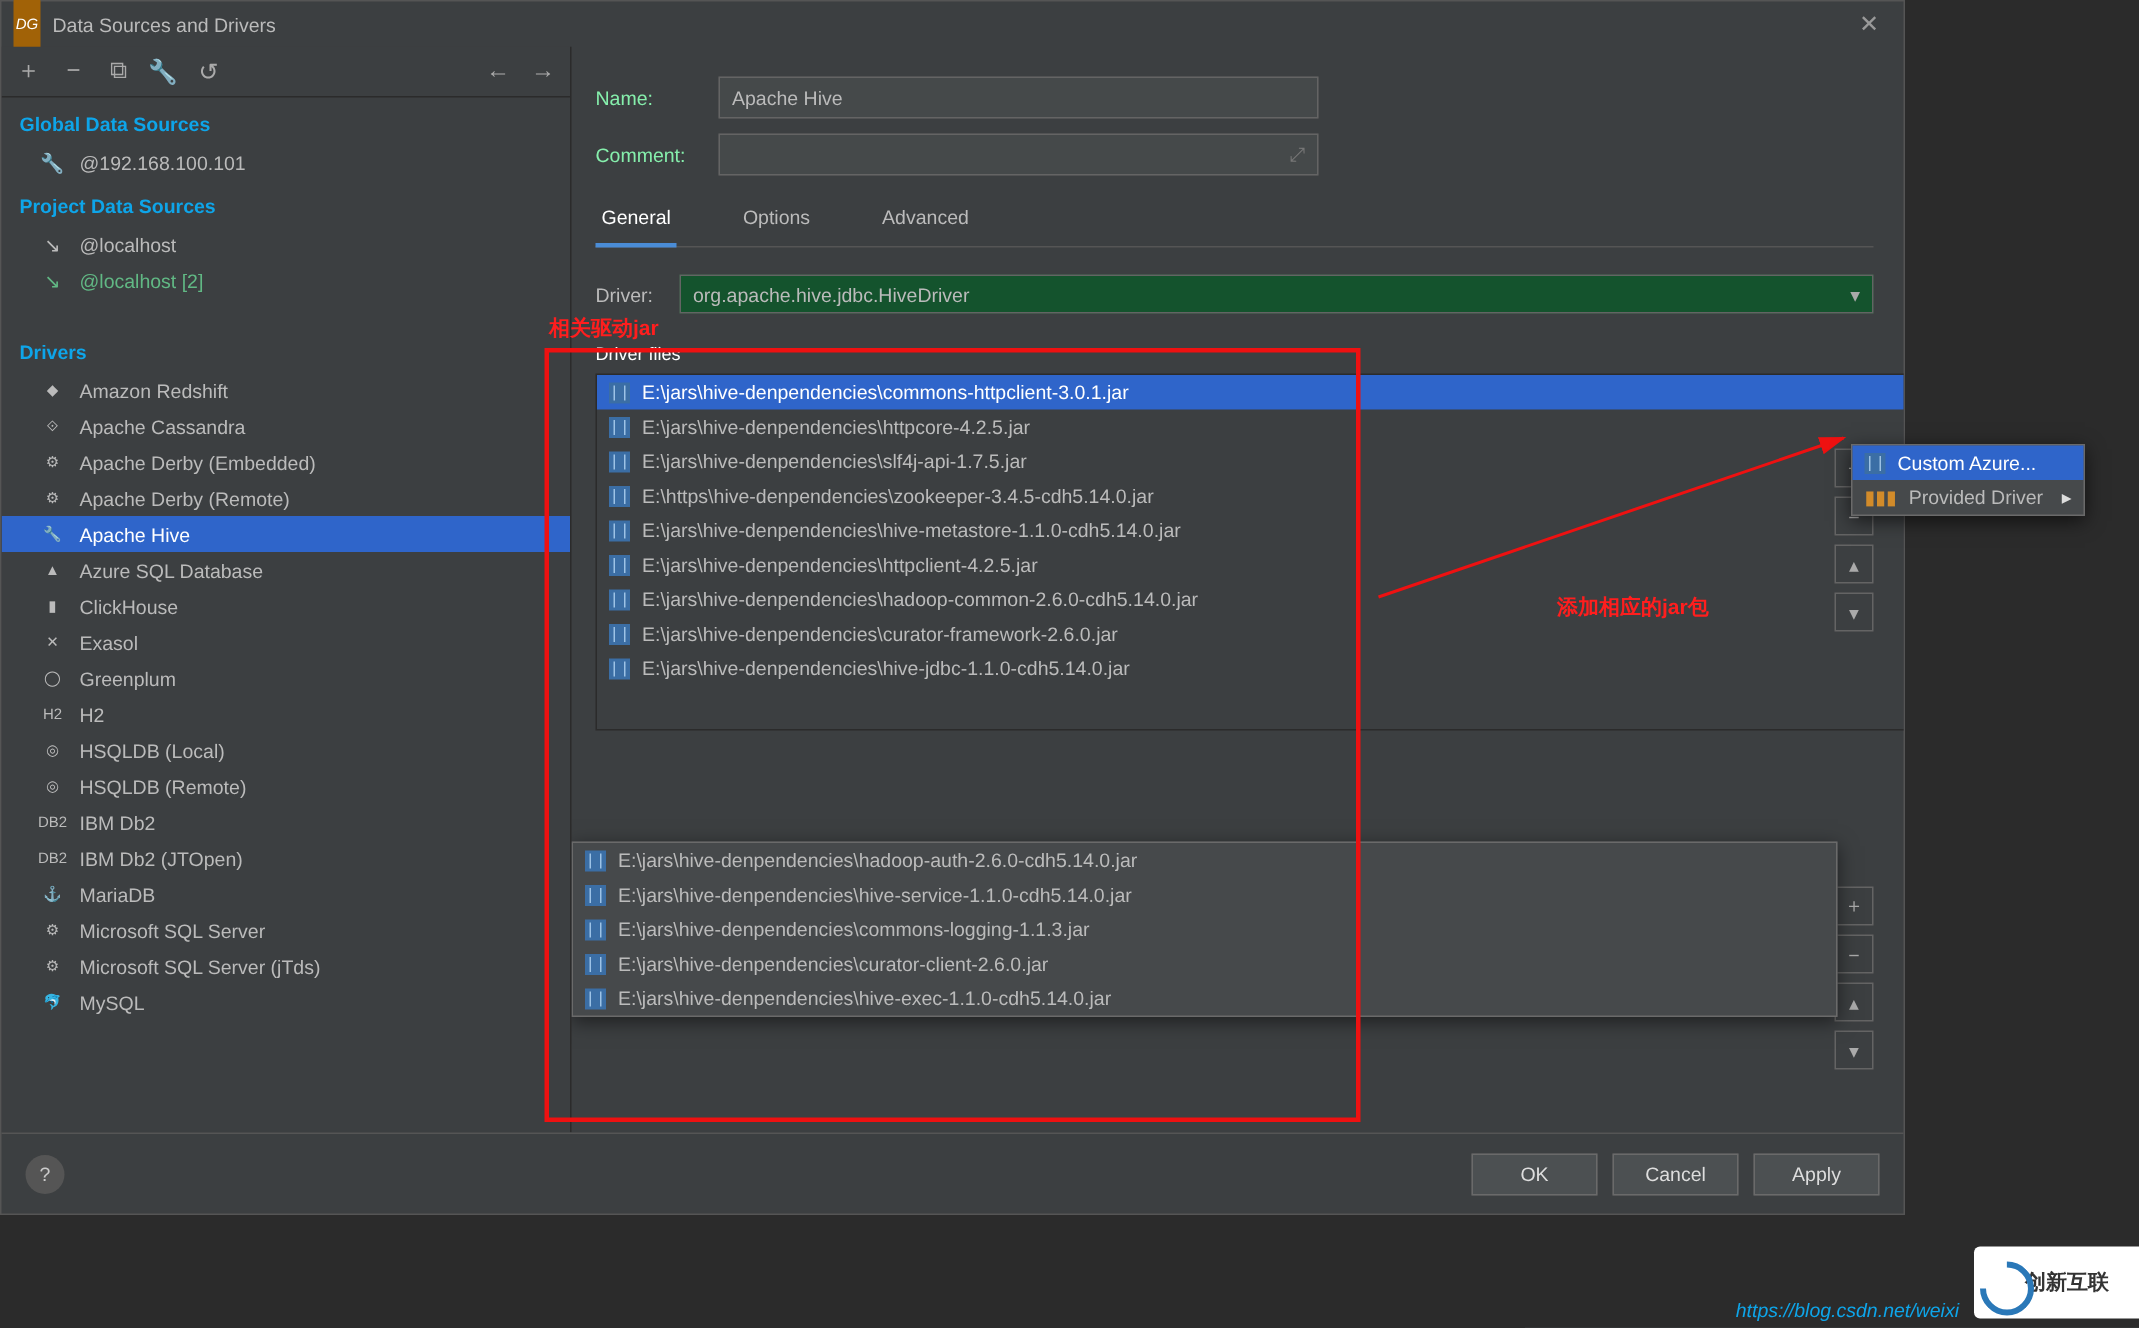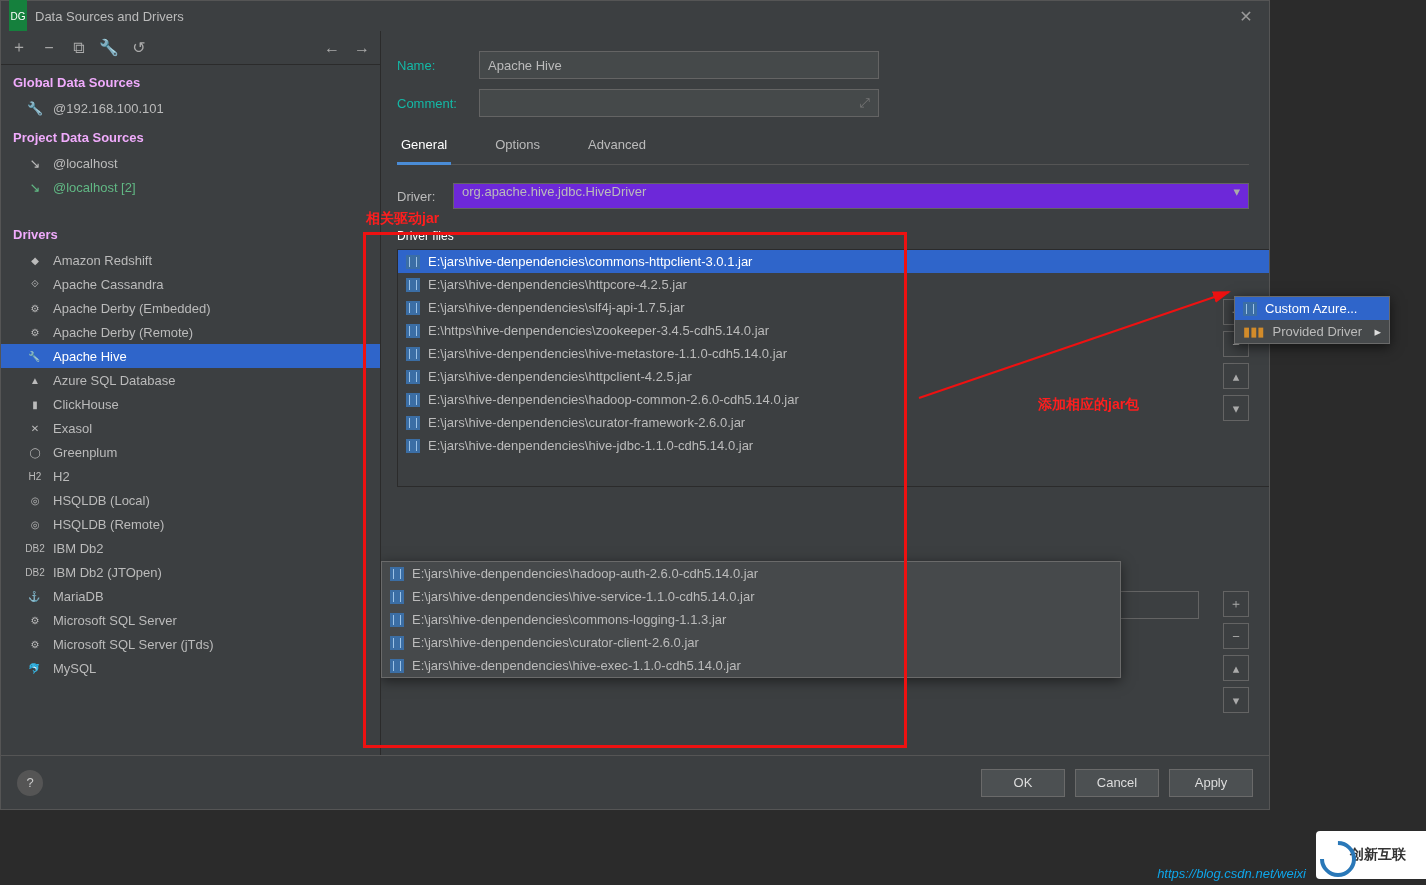--- a/index.html
+++ b/index.html
@@ -1,53 +1,53 @@
 <!DOCTYPE html>
 <html><head>
 <meta charset="utf-8">
 <style>
 * { margin: 0; padding: 0; box-sizing: border-box; font-family: "Segoe UI", Arial, sans-serif; }
 body { background: #2b2b2b; color: #bbbbbb; font-size: 13px; width: 1426px; height: 885px; overflow: hidden; position: relative; }
 .dialog { position: absolute; left: 0; top: 0; width: 1270px; height: 810px; background: #3c3f41; display: flex; flex-direction: column; border: 1px solid #555; }
 .titlebar { height: 30px; display: flex; align-items: center; padding: 0 8px; color: #bbbbbb; }
-.titlebar .app-icon { width: 18px; height: 34px; margin-right: 8px; background: #15803d; display: inline-flex; align-items: center; justify-content: center; font-size: 10px; color: #fff; border-radius: 2px; }
+.titlebar .app-icon { width: 18px; height: 34px; margin-right: 8px; background: #a16207; display: inline-flex; align-items: center; justify-content: center; font-size: 10px; color: #fff; border-radius: 2px; font-style: italic; }
 .titlebar .title { flex: 1; }
 .titlebar .close { width: 30px; text-align: center; cursor: pointer; font-size: 16px; color: #999; }
 .body { display: flex; flex: 1; overflow: hidden; }
 .sidebar { width: 380px; background: #3c3f41; border-right: 1px solid #2b2b2b; display: flex; flex-direction: column; overflow-y: auto; }
 .side-toolbar { height: 34px; display: flex; align-items: center; padding: 0 8px; gap: 10px; border-bottom: 1px solid #2b2b2b; }
 .ticon { width: 20px; height: 20px; display: inline-flex; align-items: center; justify-content: center; color: #aaa; font-size: 16px; cursor: pointer; }
 .side-toolbar .spacer { flex: 1; }
-.section-title { padding: 10px 12px 6px; color: #f0abfc; font-weight: bold; }
+.section-title { padding: 10px 12px 6px; color: #0ea5e9; font-weight: bold; }
 .tree-item { display: flex; align-items: center; padding: 4px 12px 4px 26px; gap: 10px; cursor: pointer; }
 .tree-item.selected { background: #2f65ca; color: #fff; }
 .tree-item .sv-icon { width: 16px; height: 16px; display: inline-flex; align-items: center; justify-content: center; }
 .tree-item.teal { color: #61b884; }
 .main { flex: 1; padding: 10px 20px 10px 16px; position: relative; overflow: hidden; }
 .frow { display: flex; align-items: center; margin: 10px 0; gap: 12px; }
-.flabel { width: 70px; color: #14b8a6; }
+.flabel { width: 70px; color: #86efac; }
 .finput { flex: 0 0 400px; height: 28px; background: #45494a; border: 1px solid #646464; padding: 0 8px; color: #bbbbbb; display: flex; align-items: center; }
 .finput.comment { justify-content: flex-end; color: #777; }
 .tabs { margin-top: 12px; border-bottom: 1px solid #555; display: flex; gap: 40px; }
 .tab { padding: 8px 4px 10px; color: #bbbbbb; cursor: pointer; }
 .tab.active { color: #fff; border-bottom: 3px solid #4a8cd6; margin-bottom: -1px; }
 .class-row { margin-top: 18px; display: flex; align-items: center; }
 .class-row .cls-label { width: 56px; }
-.class-combo { flex: 1; height: 26px; background: #6d28d9; border: 1px solid #646464; padding: 0 8px; display: flex; align-items: flex-start; color: #bbbbbb; position: relative; }
+.class-combo { flex: 1; height: 26px; background: #14532d; border: 1px solid #646464; padding: 0 8px; display: flex; align-items: center; color: #bbbbbb; position: relative; }
 .class-combo .caret { position: absolute; right: 8px; color: #aaa; }
 .driver-section { margin-top: 20px; }
 .fieldset-label { color: #ffffff; margin-bottom: 6px; font-size: 12px; }
 .filelist { border: 1px solid #2b2b2b; background: #3c3f41; height: 238px; overflow: hidden; }
 .file-row { display: flex; align-items: center; padding: 4px 8px; gap: 8px; }
 .file-row.selected { background: #2f65ca; color: #fff; }
 .jar-icon { width: 14px; height: 14px; background: #3b6ea5; display: inline-block; position: relative; }
 .jar-icon::after { content: ""; position: absolute; left: 3px; right: 3px; top: 2px; bottom: 2px; border-left: 1px solid #9cc2e6; border-right: 1px solid #9cc2e6; }
 .side-buttons { position: absolute; right: 20px; top: 268px; display: flex; flex-direction: column; gap: 6px; }
 .sbtn { width: 26px; height: 26px; background: #3c3f41; border: 1px solid #646464; display: flex; align-items: center; justify-content: center; color: #aaa; cursor: pointer; }
-.popup-list { position: absolute; left: 0; top: 530px; width: 740px; background: #46494b; border: 1px solid #6a6a6a; box-shadow: 0 3px 12px rgba(0,0,0,0.5); }
+.popup-list { position: absolute; left: 0; top: 530px; width: 844px; background: #46494b; border: 1px solid #6a6a6a; box-shadow: 0 3px 12px rgba(0,0,0,0.5); }
 .url-row { position: absolute; left: 16px; right: 70px; top: 560px; height: 28px; background: #3c3f41; border: 1px solid #646464; display: flex; align-items: center; padding: 0 8px; color: #999; }
 .url-side { position: absolute; right: 20px; top: 560px; display: flex; flex-direction: column; gap: 6px; }
 .red-box { position: absolute; left: 363px; top: 232px; width: 544px; height: 516px; border: 3px solid #e11; pointer-events: none; }
 .red-label1 { position: absolute; left: 366px; top: 210px; color: #ff1e1e; font-weight: bold; font-size: 14px; }
 .red-label2 { position: absolute; left: 1038px; top: 396px; color: #ff1e1e; font-weight: bold; font-size: 14px; }
 .red-arrow { position: absolute; left: 909px; top: 288px; width: 330px; height: 120px; pointer-events: none; }
 .footer { height: 54px; border-top: 1px solid #555; display: flex; align-items: center; justify-content: space-between; padding: 0 16px; }
 .help-icon { width: 26px; height: 26px; border-radius: 13px; background: #555; display: flex; align-items: center; justify-content: center; color: #ccc; }
 .btn-group { display: flex; gap: 10px; }
 .btn { min-width: 84px; height: 28px; background: #4c5052; border: 1px solid #6a6a6a; color: #ddd; display: flex; align-items: center; justify-content: center; cursor: pointer; }

